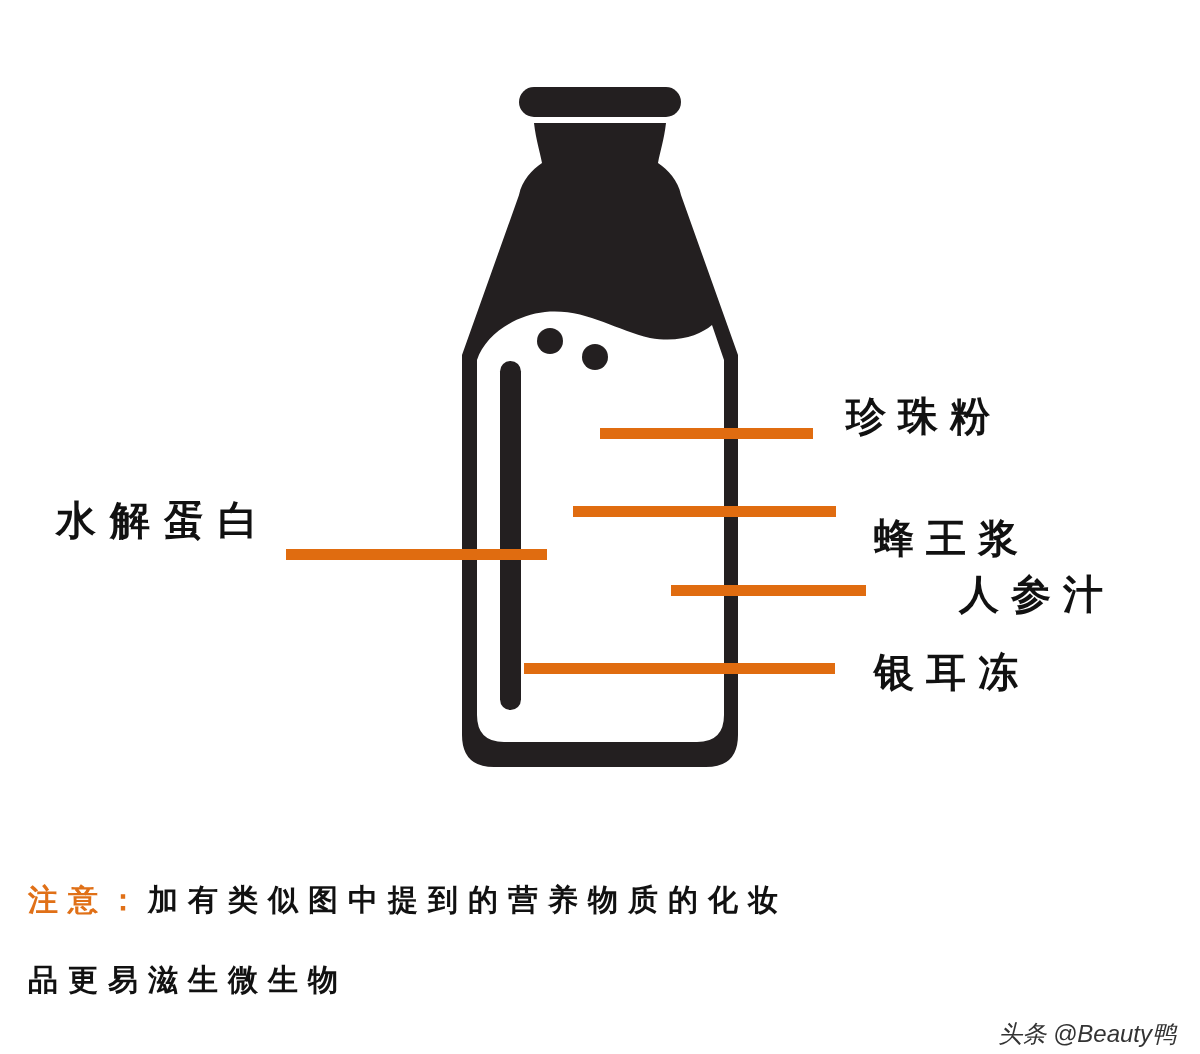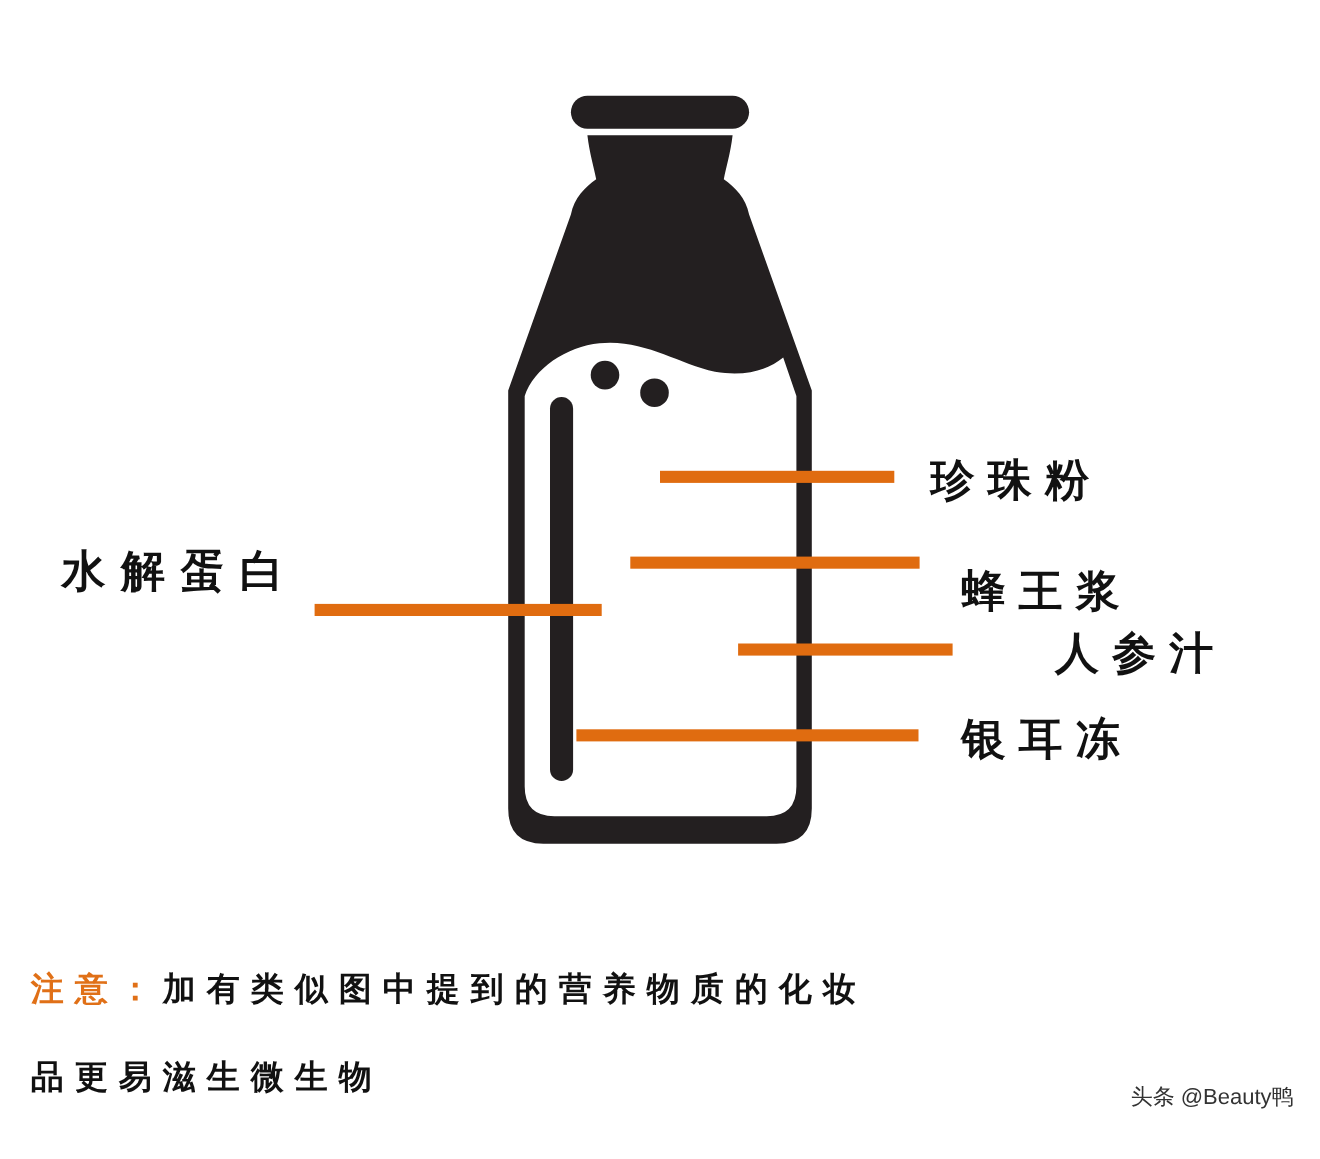--- a/index.html
+++ b/index.html
@@ -48,25 +48,26 @@
       color: #111111;
       letter-spacing: 10px;
       line-height: 80px;
     }
     .note-prefix {
       color: #e07017;
     }
     .watermark {
       position: absolute;
       right: 24px;
-      top: 984px;
+      top: 1018px;
       font-family: "Liberation Sans", sans-serif;
-      font-size: 20px;
+      font-size: 24px;
       color: #333333;
       white-space: nowrap;
+      font-style: italic;
     }
   </style>
 </head>
 <body>
 
 <div class="canvas">
 
   <svg class="bottle" width="1200" height="1054" viewBox="0 0 1200 1054">
 
     <rect x="519" y="87" width="162" height="30" rx="15" ry="15" fill="#231f20"></rect>
@@ -101,21 +102,21 @@
 
     <rect x="286" y="549" width="261" height="11" fill="#e06c10"></rect>
     <rect x="600" y="428" width="213" height="11" fill="#e06c10"></rect>
     <rect x="573" y="506" width="263" height="11" fill="#e06c10"></rect>
     <rect x="671" y="585" width="195" height="11" fill="#e06c10"></rect>
     <rect x="524" y="663" width="311" height="11" fill="#e06c10"></rect>
   </svg>
 
   <div class="label label-left" style="left:12px; top:500px;text-align:right;">水解蛋白</div>
 
-  <div class="label" style="left:846px; top:417px;">珍珠粉</div>
+  <div class="label" style="left:846px; top:396px;">珍珠粉</div>
   <div class="label" style="left:874px; top:518px;">蜂王浆</div>
   <div class="label" style="left:959px; top:574px;">人参汁</div>
   <div class="label" style="left:874px; top:652px;">银耳冻</div>
 
   <div class="note">
     <div>
       <span class="note-prefix">注意：</span><span>加有类似图中提到的营养物质的化妆</span>
     </div>
     <div>品更易滋生微生物</div>
   </div>

